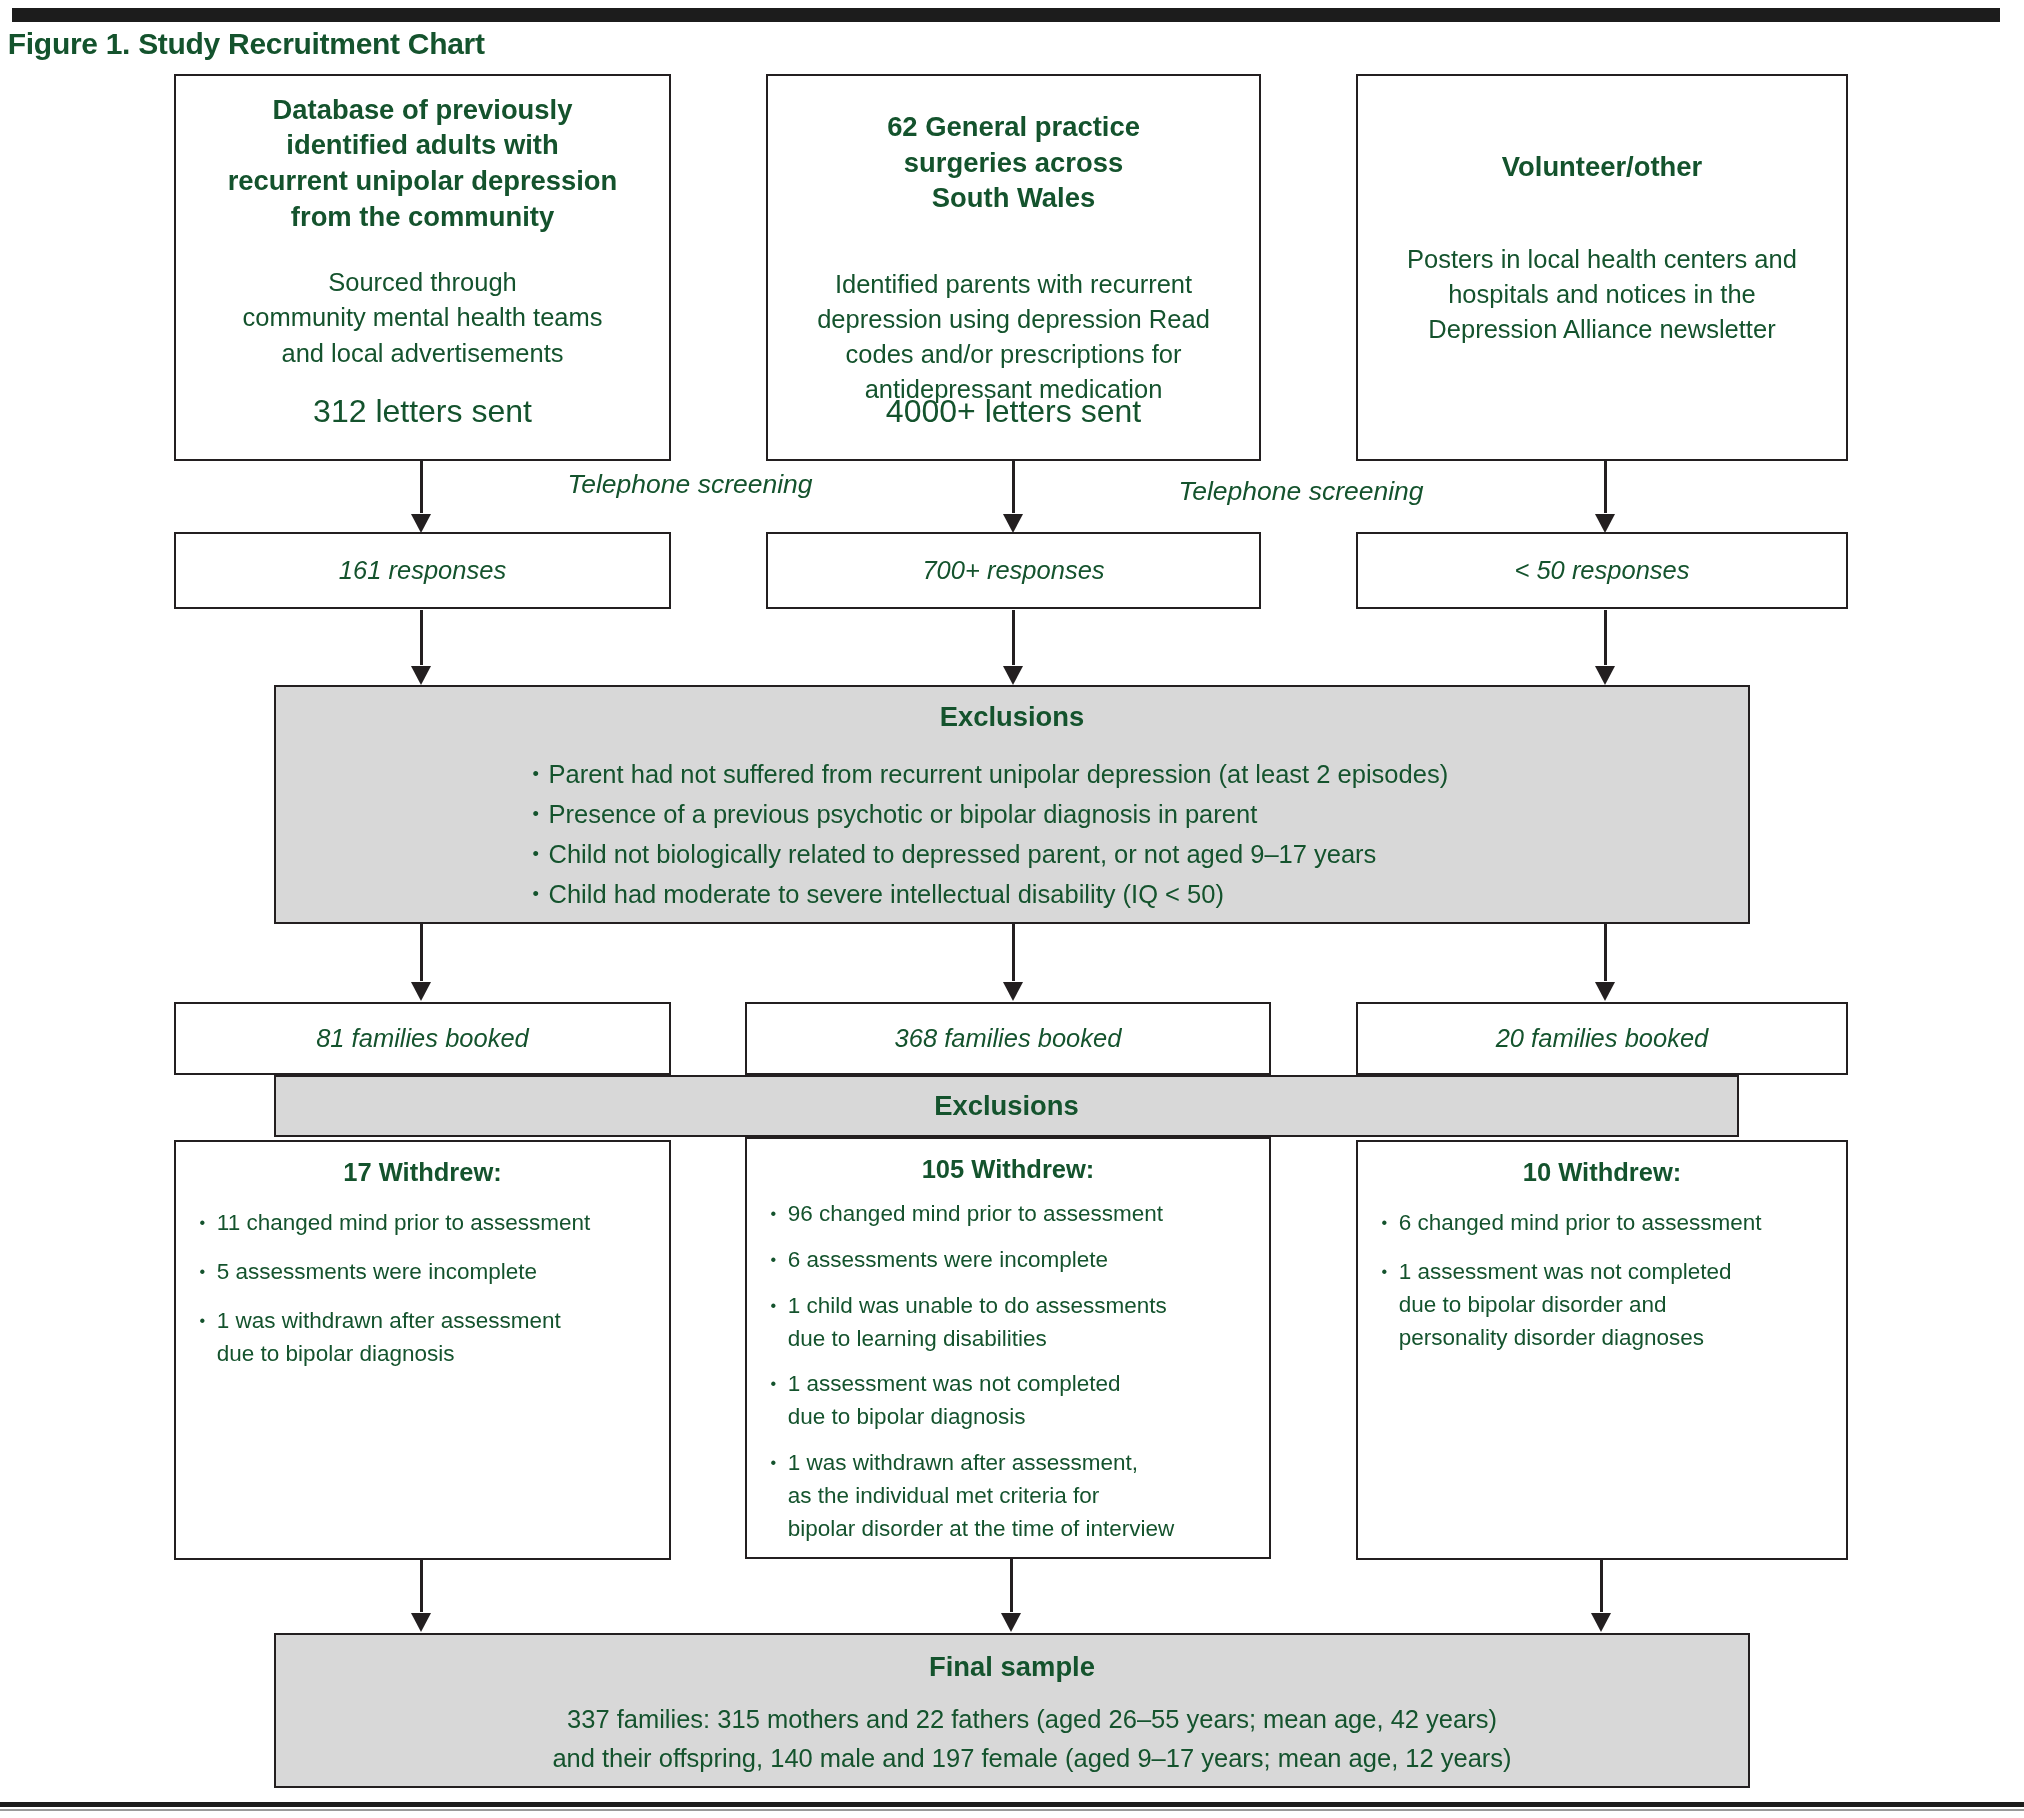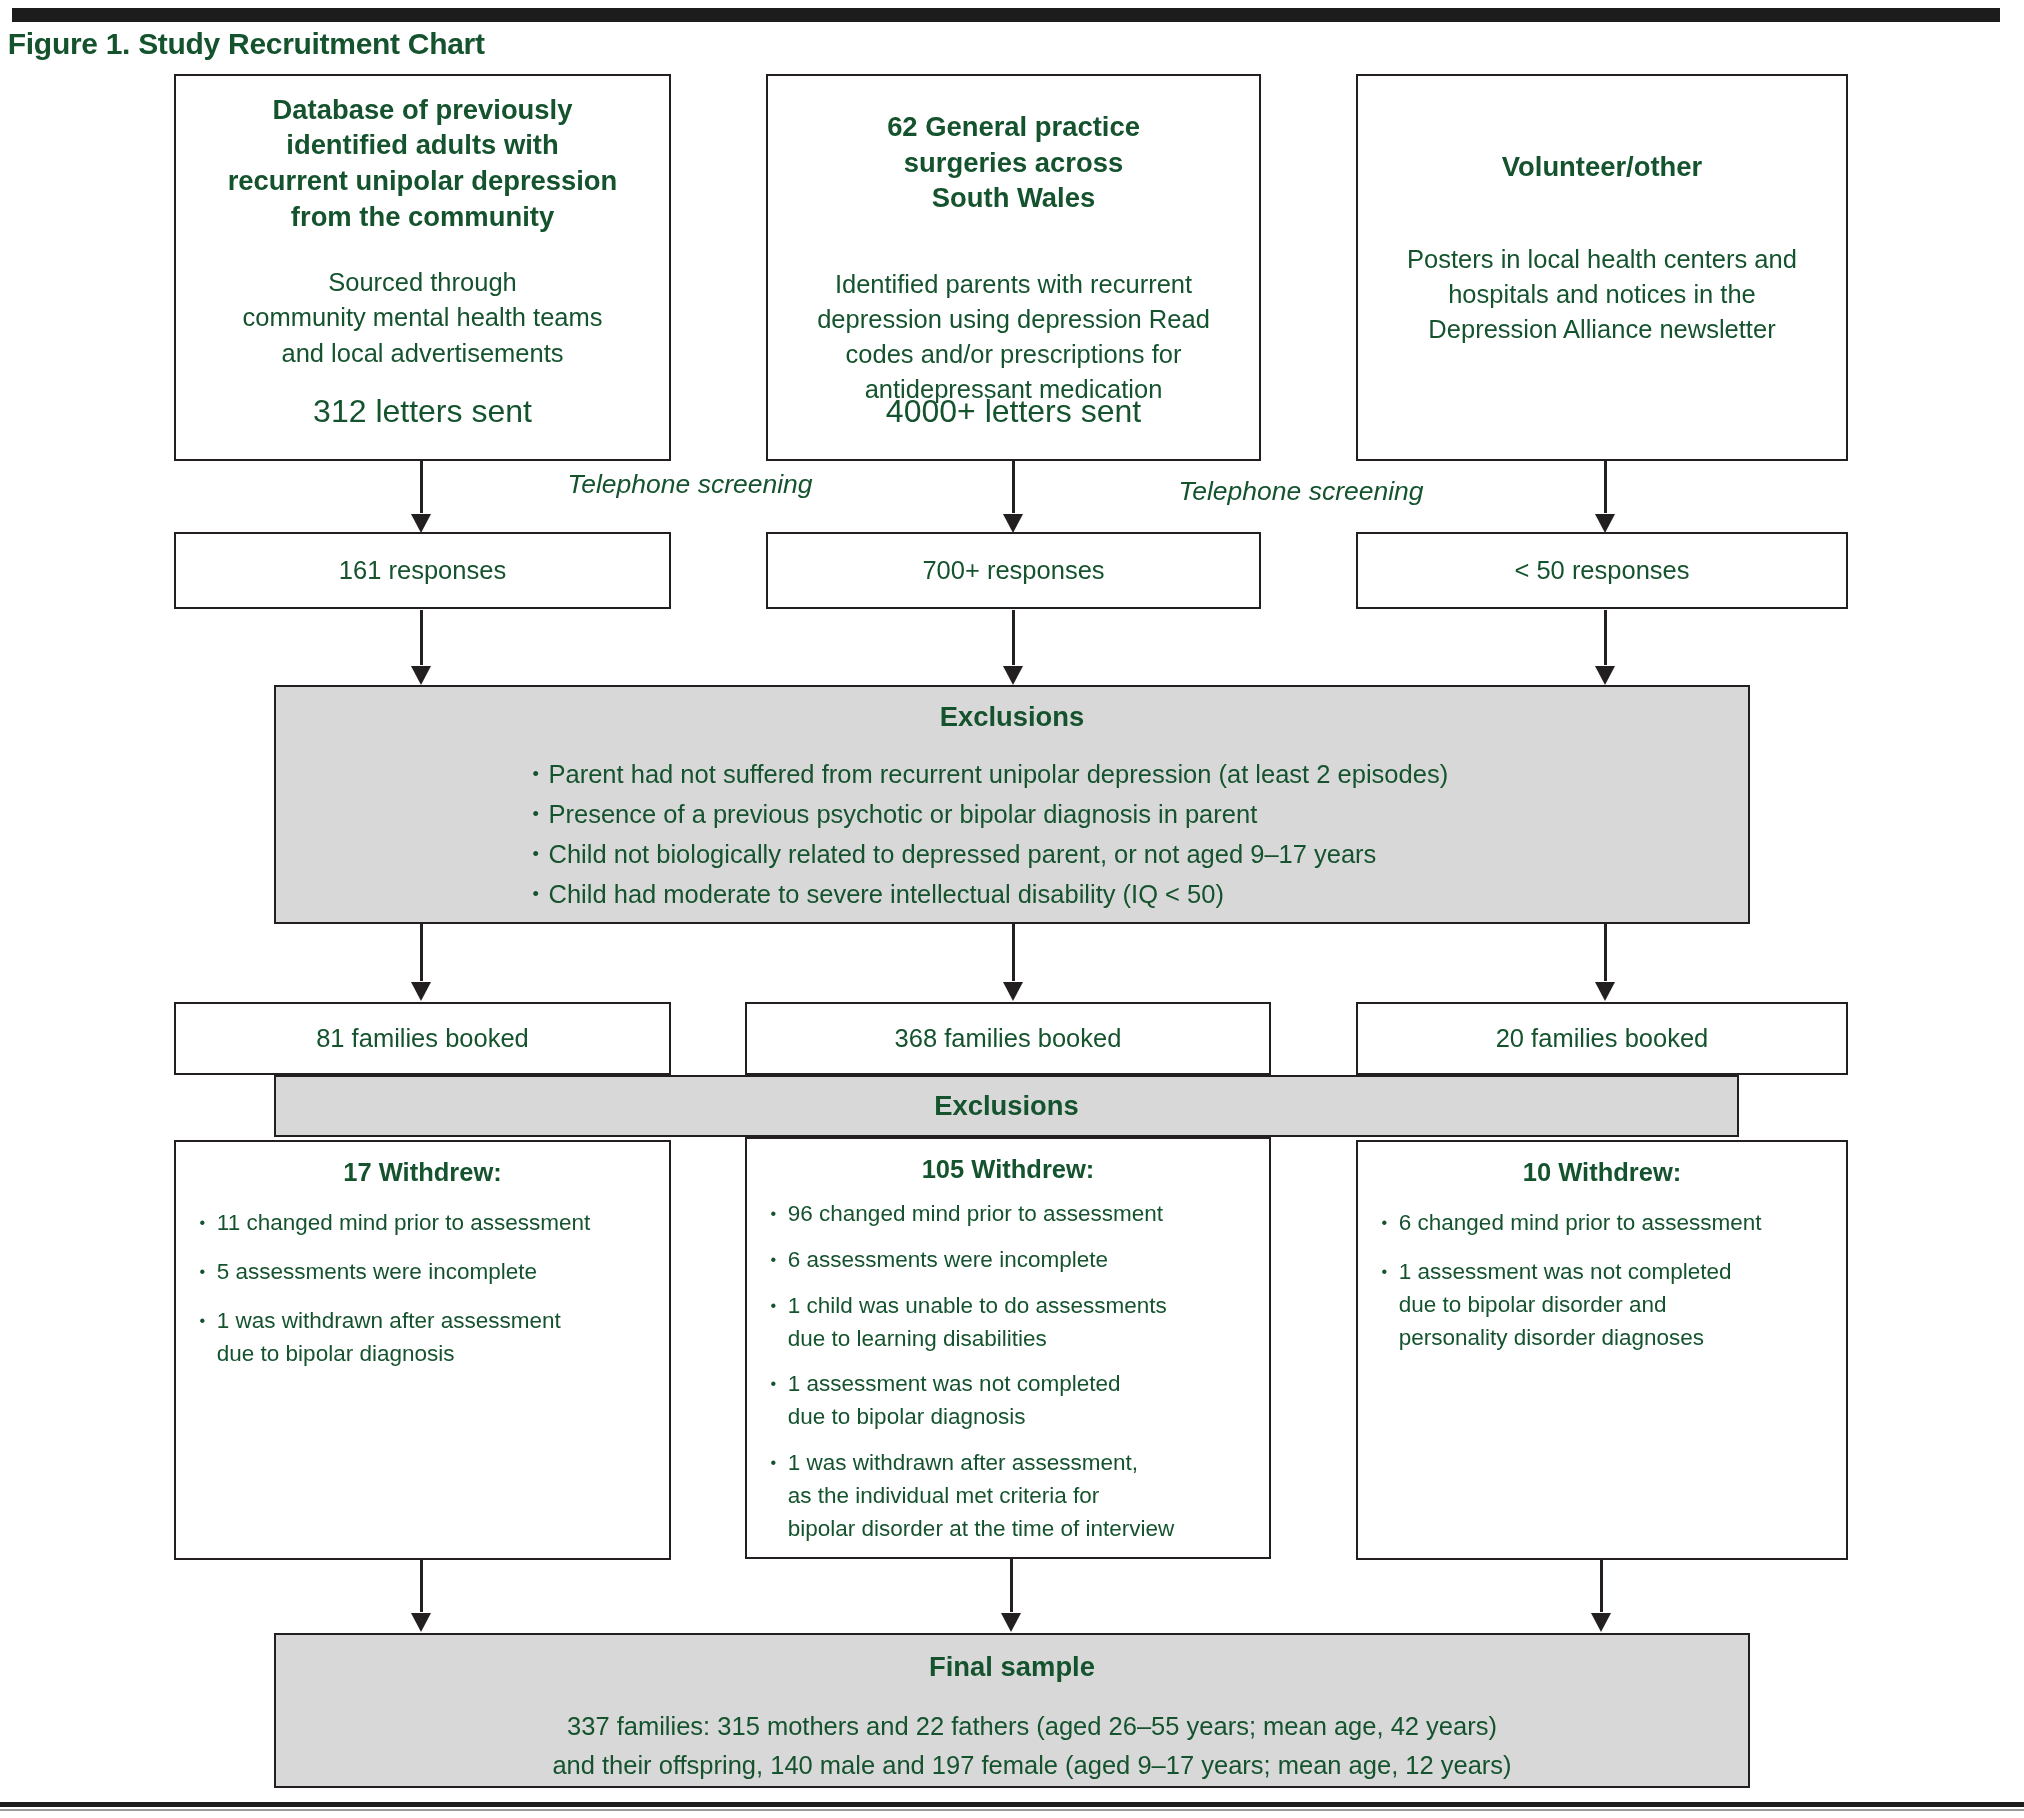--- a/index.html
+++ b/index.html
@@ -20,21 +20,21 @@
     position:absolute; box-sizing:border-box;
     background:#ffffff; border:2.9px solid #231f20;
   }
   .gray { background:#d8d8d8; }
   .band { position:absolute; box-sizing:border-box; background:#d8d8d8; border:2px solid #231f20;
           display:flex; align-items:center; justify-content:center; }
   .src { display:flex; flex-direction:column; align-items:center; }
   .src-heading { font-size:27.4px; font-weight:bold; line-height:1.3; text-align:center; white-space:pre-line; }
   .src-body { font-size:25.5px; line-height:1.38; text-align:center; white-space:pre-line; }
   .letters { position:absolute; bottom:29px; left:0; right:0; text-align:center; font-size:32px; }
-  .mini { display:flex; align-items:center; justify-content:center; font-size:25.5px; }
+  .mini { display:flex; align-items:center; justify-content:center; font-size:25.5px;font-style:italic; }
   .screen-label {
     position:absolute; transform:translateX(-50%);
     font-size:26.5px; font-style:italic; white-space:nowrap;
   }
   .arrow { position:absolute; width:2.9px; background:#231f20; }
   .arrow::after {
     content:""; position:absolute; left:50%; transform:translateX(-50%);
     bottom:-19.6px;
     border-left:10.8px solid transparent; border-right:10.8px solid transparent;
     border-top:19.6px solid #231f20;
@@ -44,21 +44,21 @@
   .bullet { display:flex; }
   .excl-list .bullet { line-height:40px; font-size:25.5px; }
   .dot { flex:0 0 25.5px; text-align:center; font-size:0.72em; }
   .btext { white-space:pre-line; }
   .band-heading { font-size:27.4px; font-weight:bold; }
   .wd-heading { margin-top:15.7px; text-align:center; font-size:25.5px; font-weight:bold; }
   .wd-list { margin-top:19.6px; padding-left:11.8px; padding-right:7.8px; }
   .wd-list .bullet { font-size:22.5px; line-height:33px; margin-bottom:15.7px; }
   .wd-list .dot { flex:0 0 29px; }
   .final-heading { margin-top:15.7px; text-align:center; font-size:27.4px; font-weight:bold; }
-  .final-body { margin-top:24px; text-align:center; font-size:25.5px; line-height:39px; white-space:pre-line;padding-left:40px; }
+  .final-body { margin-top:17px; text-align:center; font-size:25.5px; line-height:39px; white-space:pre-line;padding-left:40px; }
 </style>
 </head>
 <body>
 
 <div id="stage">
 
   <div class="rule" style="left:11.8px; top:7.8px; width:1988px; height:14.7px;"></div>
   <div class="title">Figure 1. Study Recruitment Chart</div>
 
   <div class="box src" style="left:174px; top:74px; width:497px; height:387px;">

